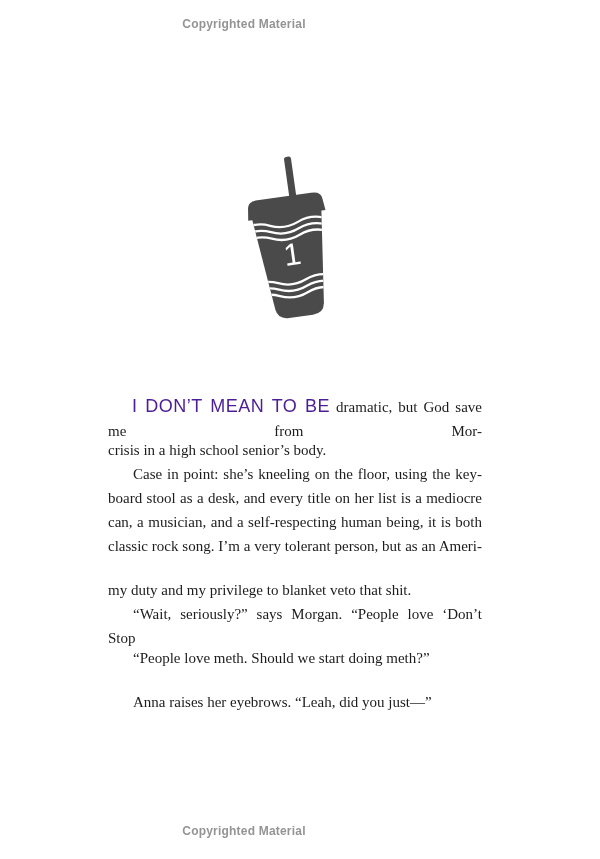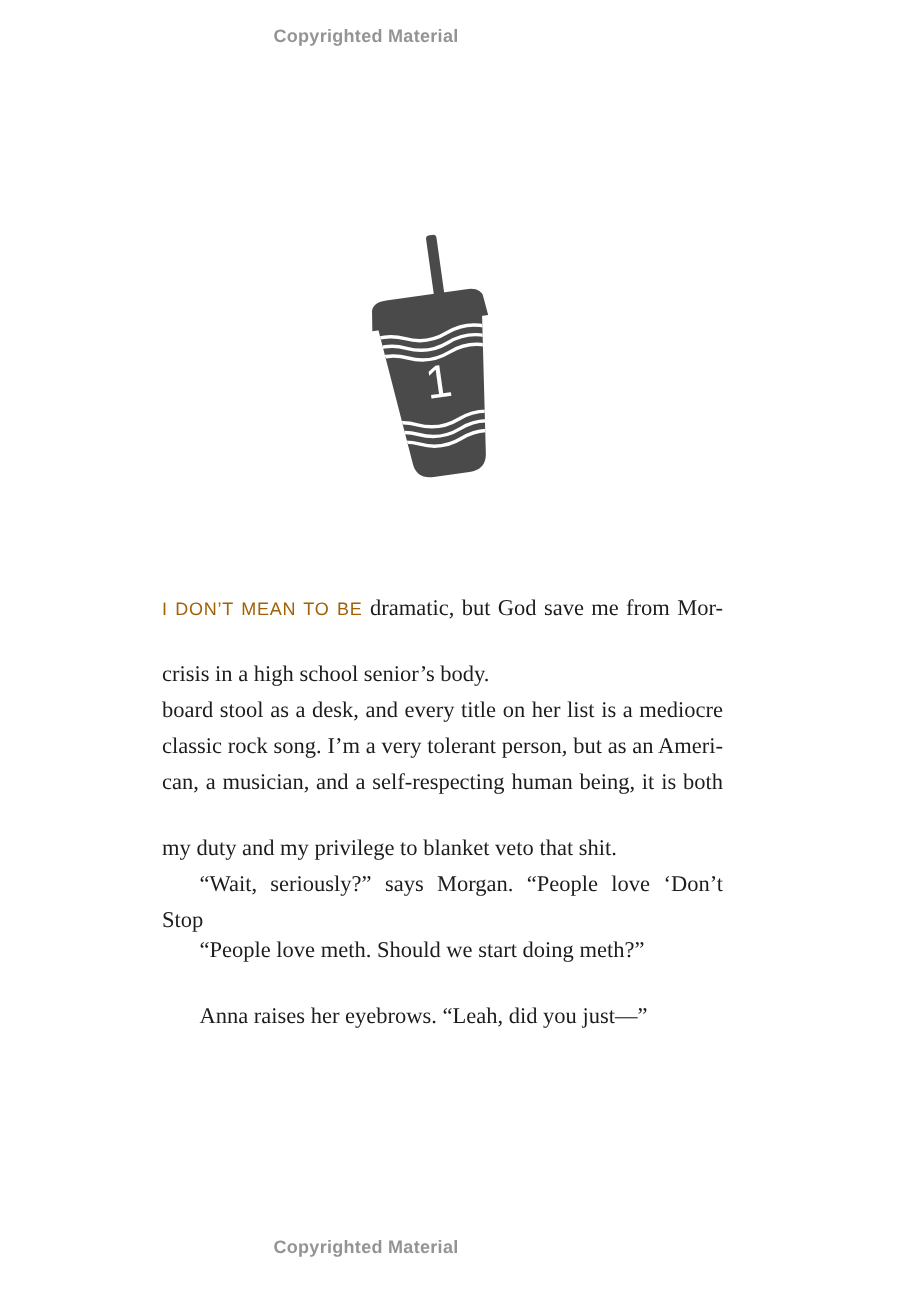--- a/index.html
+++ b/index.html
@@ -44,23 +44,24 @@
   }
   .line {
     text-align: justify;
     text-align-last: justify;
     height: 24px;
   }
   .line.final { text-align-last: left; margin-top: 20px; }
   .line.indent { text-indent: 25px; }
   .opener {
     font-family: "Liberation Sans", sans-serif;
-    font-size: 12px;
+    font-size: 18px;
     letter-spacing: 0.5px;
-    color: #a16207;
+    color: #4c1d95;
+    margin-left: 24px;
   }
 </style>
 </head>
 <body>
 
 <div class="page">
 
   <div class="copyright top">Copyrighted Material</div>
 
   <svg class="cup-art" viewBox="0 0 120 172" xmlns="http://www.w3.org/2000/svg">
@@ -81,23 +82,24 @@
         <path d="M 6,135.5 q 14,-6 28,0 t 28,0 t 28,0 t 28,0"></path>
         <path d="M 6,142 q 14,-6 28,0 t 28,0 t 28,0 t 28,0"></path>
       </g>
       <text x="52" y="113" text-anchor="middle" font-family="Liberation Sans, sans-serif" font-size="31" fill="#ffffff">1</text>
     </g>
   </svg>
 
   <div class="text-block">
       <div class="line"><span class="opener">I DON’T MEAN TO BE</span> dramatic, but God save me from Mor-</div>
       <div class="line final">crisis in a high school senior’s body.</div>
+      <div class="line indent">Case in point: she’s kneeling on the floor, using the key-</div>
       <div class="line">board stool as a desk, and every title on her list is a mediocre</div>
+      <div class="line">can, a musician, and a self-respecting human being, it is both</div>
       <div class="line">classic rock song. I’m a very tolerant person, but as an Ameri-</div>
-      <div class="line">can, a musician, and a self-respecting human being, it is both</div>
       <div class="line final">my duty and my privilege to blanket veto that shit.</div>
       <div class="line indent">“Wait, seriously?” says Morgan. “People love ‘Don’t Stop</div>
       <div class="line final indent">“People love meth. Should we start doing meth?”</div>
       <div class="line final indent">Anna raises her eyebrows. “Leah, did you just—”</div>
     </div>
 
   <div class="copyright bottom">Copyrighted Material</div>
 
 </div>
 

